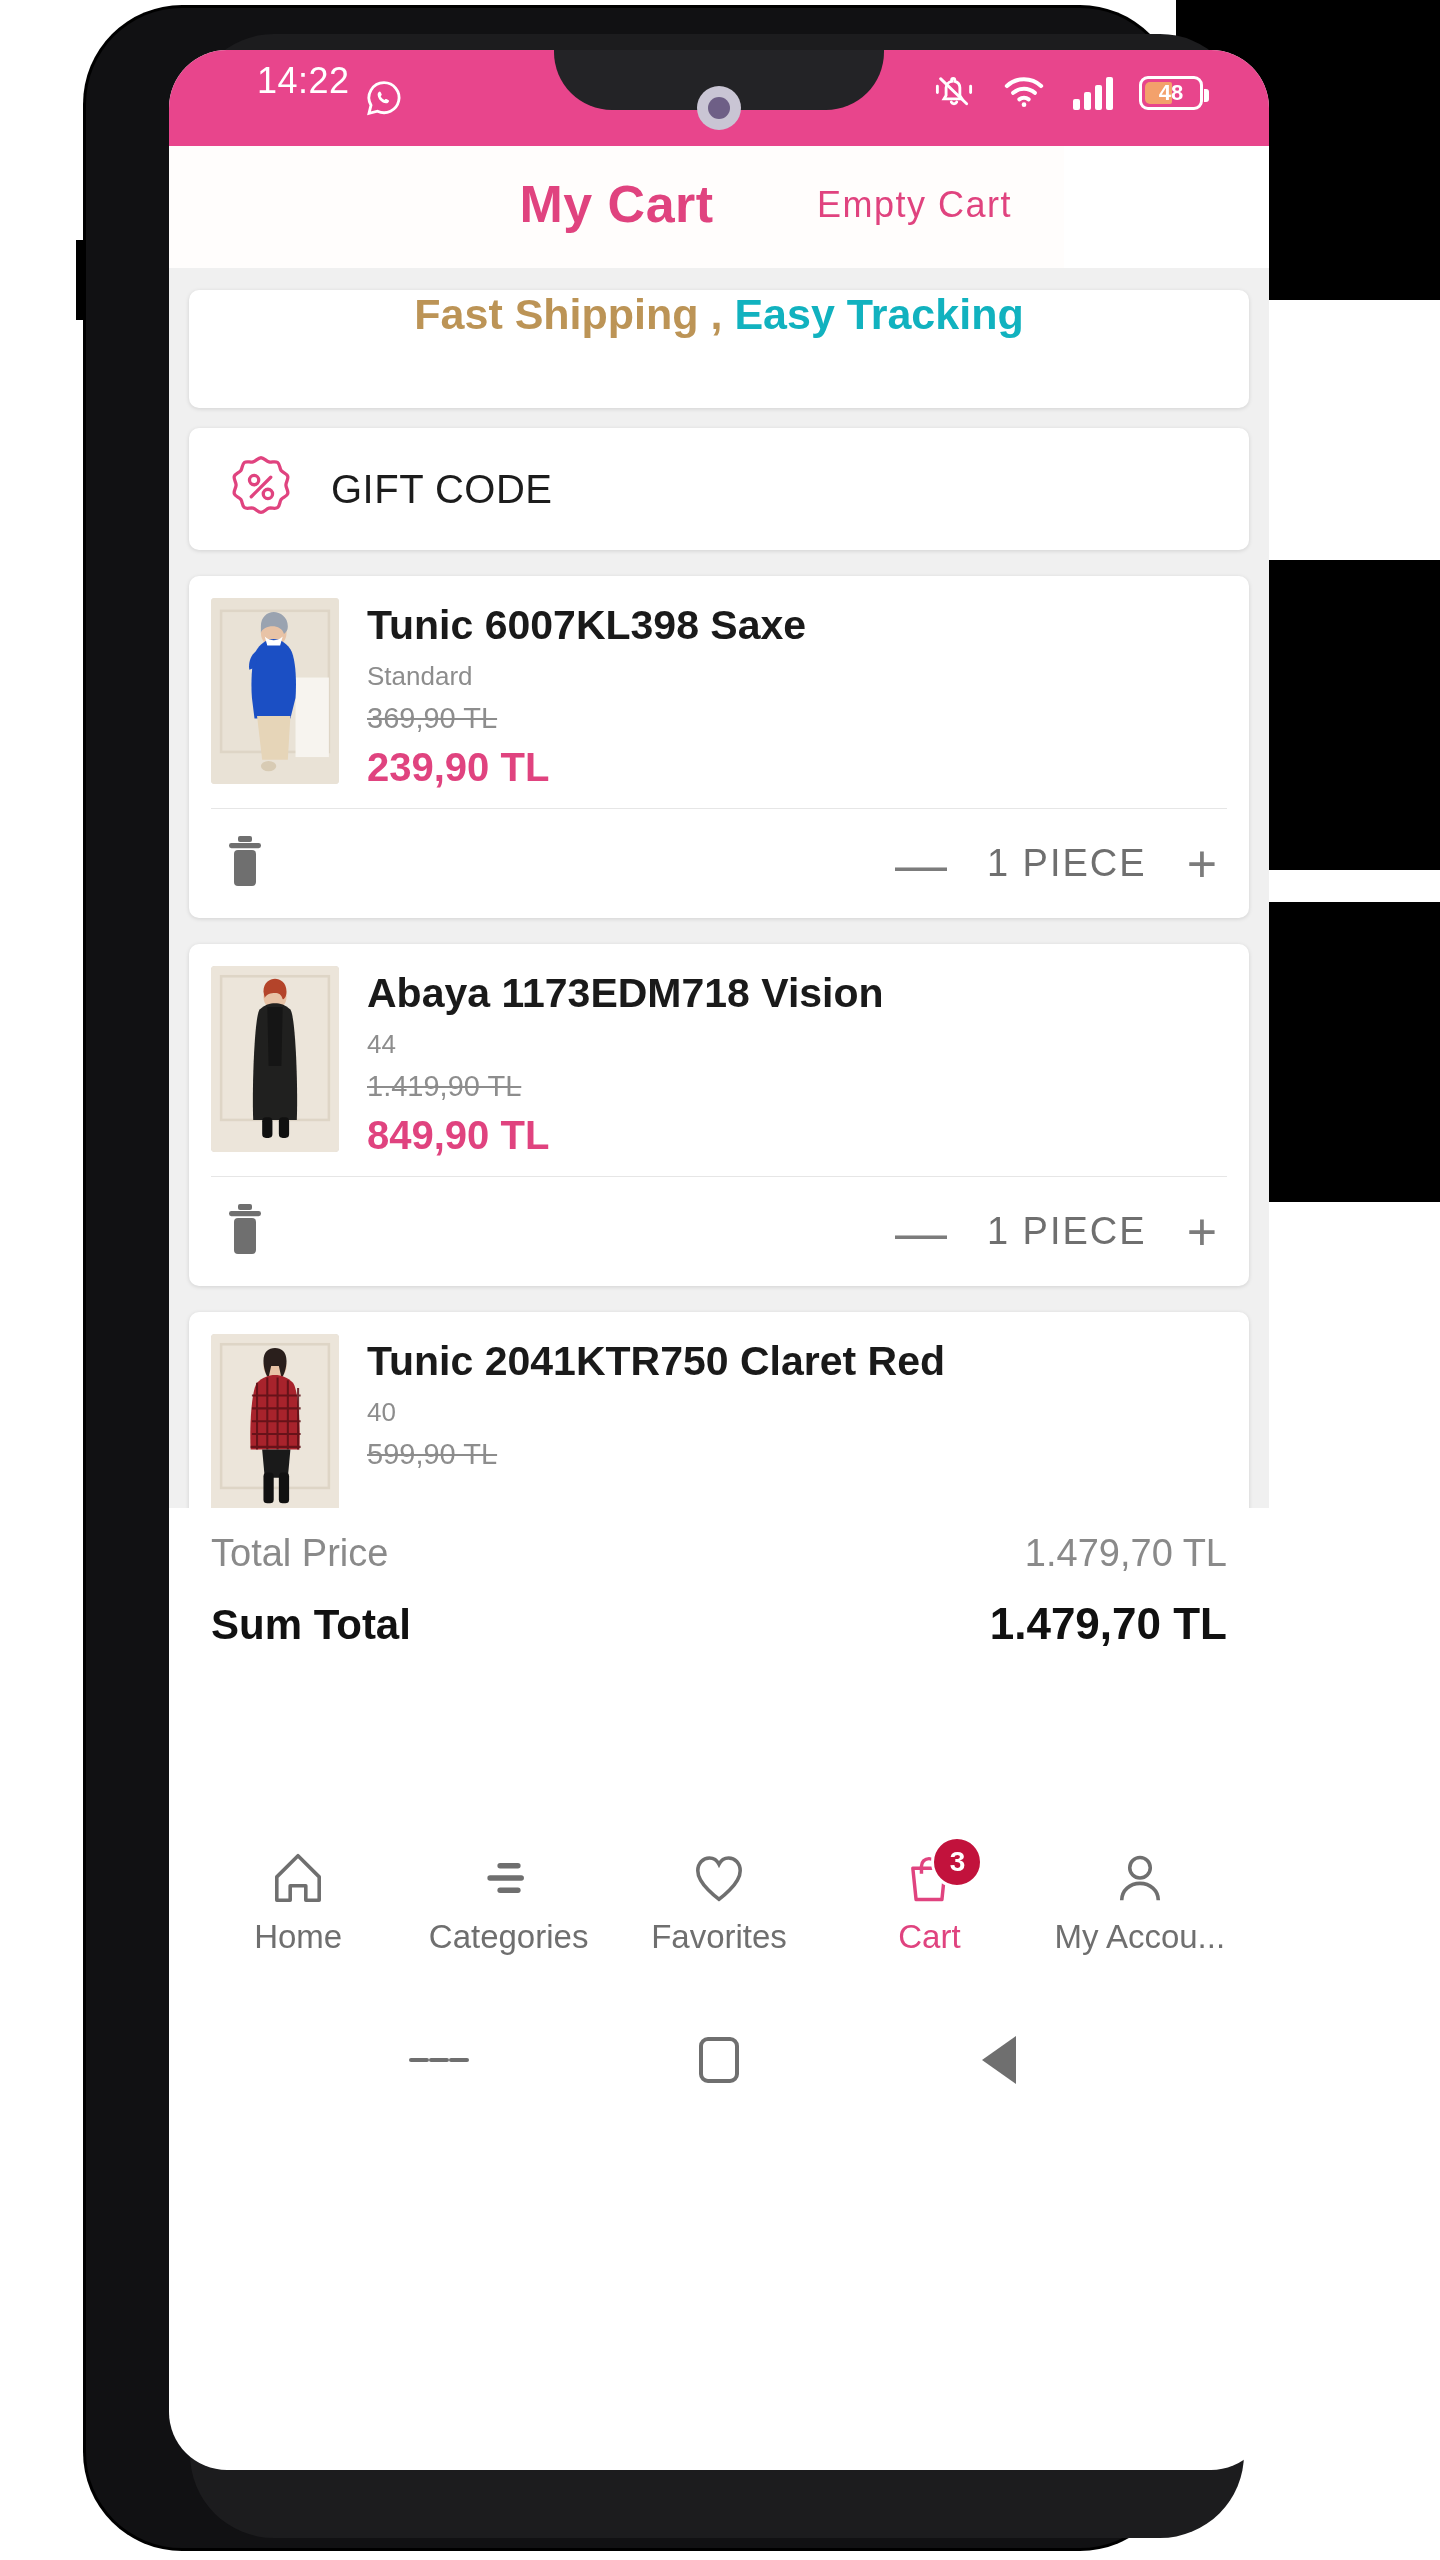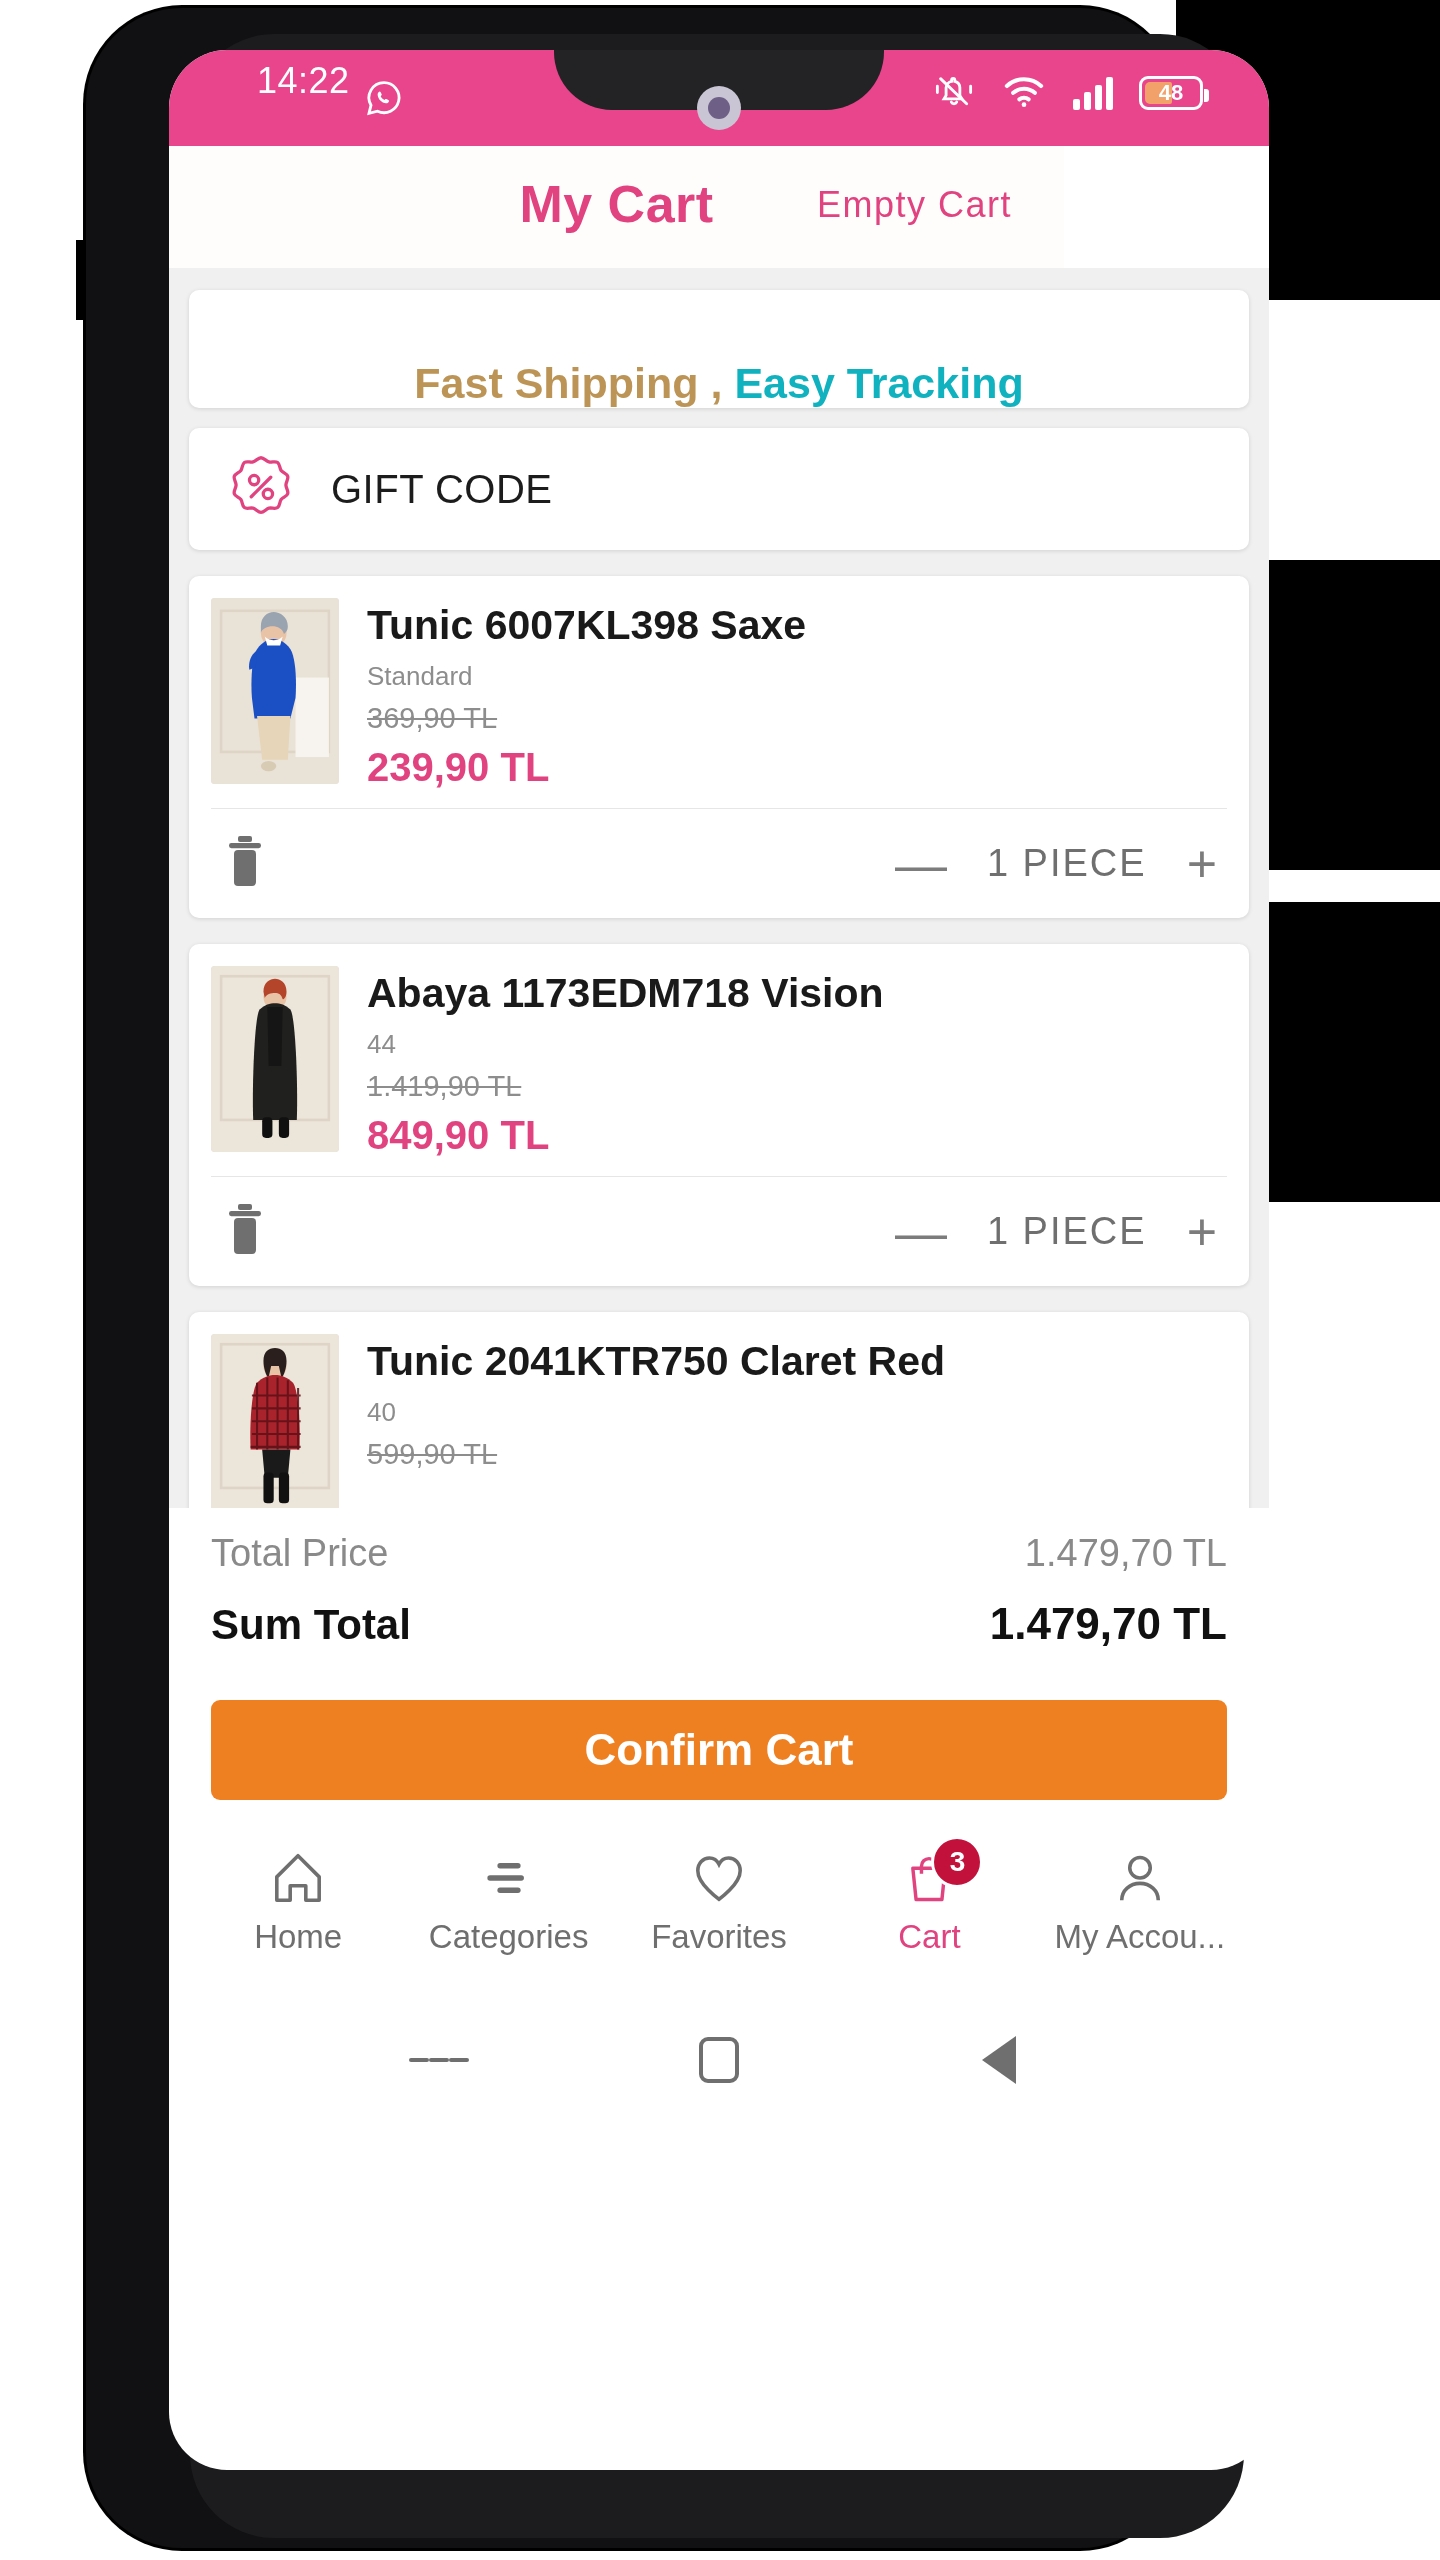--- a/index.html
+++ b/index.html
@@ -84,21 +84,21 @@
 
   
   .body-area{
     position:absolute; left:0; top:218px; width:1100px; height:1240px;
     background:#f0f0f0; padding:12px 18px 0 18px; overflow:hidden;
   }
   .card{
     background:#fff; border-radius:10px; box-shadow:0 1px 4px rgba(0,0,0,.13);
   }
   .ship-banner{
-    height:118px; margin:10px 2px 0 2px; display:flex; align-items:flex-end; justify-content:center;
+    height:118px; margin:10px 2px 0 2px; display:flex; align-items:flex-start; justify-content:center;
     font-size:43px; font-weight:bold;
   }
   .ship-a{ color:#bc9456; }
   .ship-b{ color:#11b2bf; }
 
   .gift{
     height:122px; margin:20px 2px 0 2px; display:flex; align-items:center; padding-left:36px; gap:34px;
   }
   .gift-label{ font-size:40px; color:#1c1c1c; letter-spacing:.5px; }
 
@@ -368,21 +368,20 @@
     <div class="trow">
       <span class="t-lbl">Total Price</span>
       <span class="t-val">1.479,70 TL</span>
     </div>
     <div class="trow trow2">
       <span class="t-lbl-b">Sum Total</span>
       <span class="t-val-b">1.479,70 TL</span>
     </div>
   </div>
 
-  <button class="confirm">Confirm Cart</button>
 
   <div class="bottomnav">
 
     <div class="nav-item">
       <span class="nav-ico">
         <svg width="60" height="58" viewBox="0 0 26 26" fill="none" stroke="#6f6f6f" stroke-width="1.6" stroke-linejoin="round">
           <path d="M13 3 3.5 12.5V23h6v-6.5h7V23h6V12.5z"></path>
         </svg>
       </span>
       <span class="nav-lbl">Home</span>

